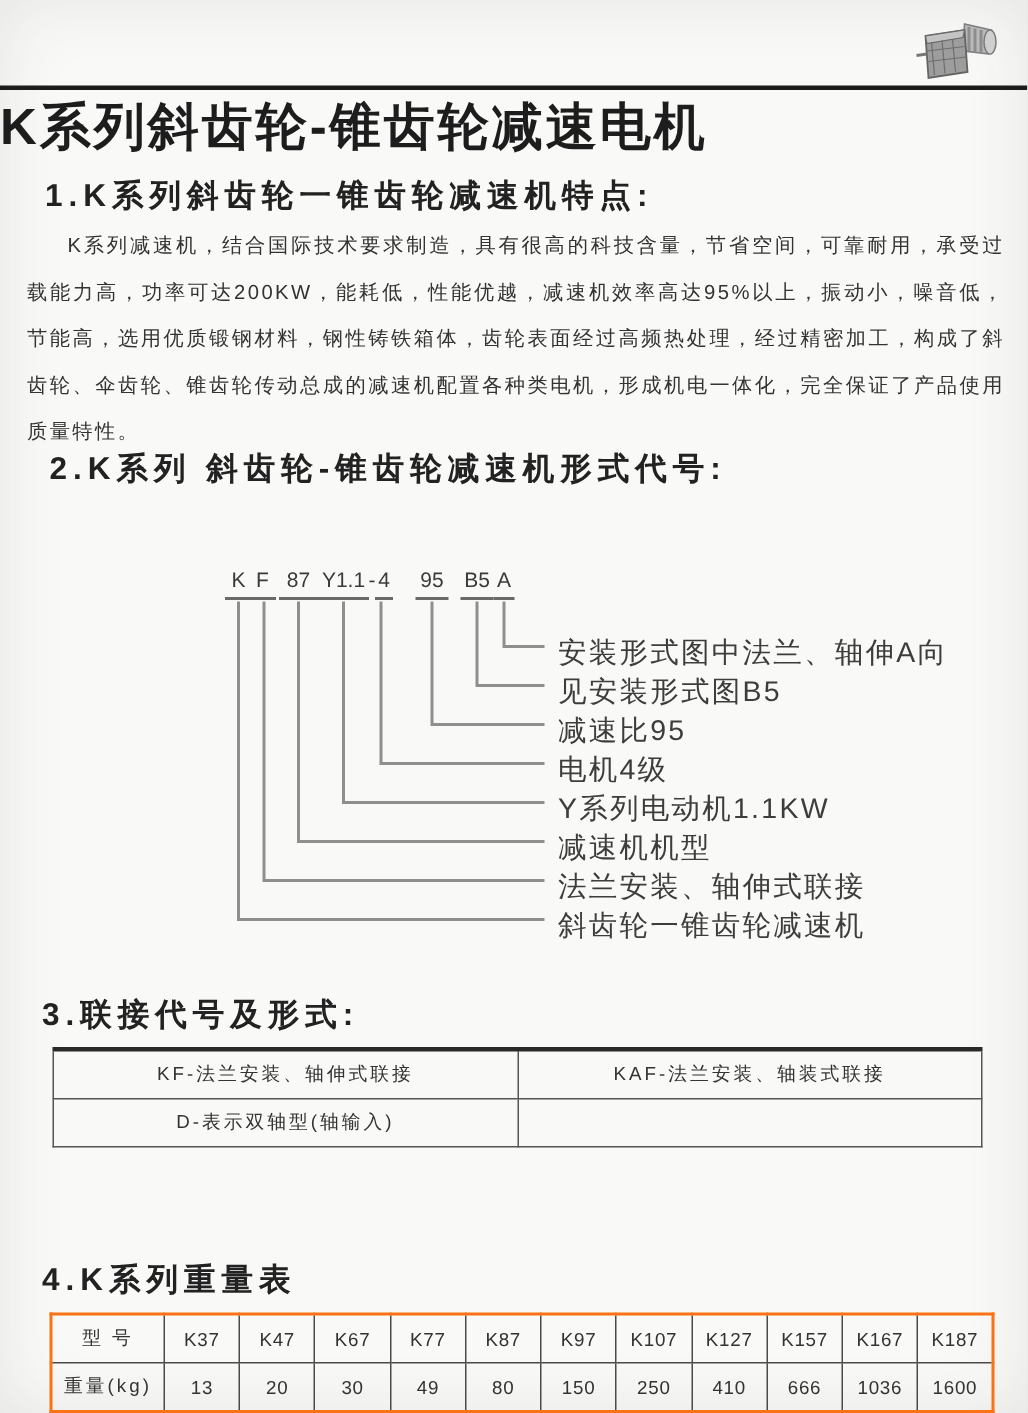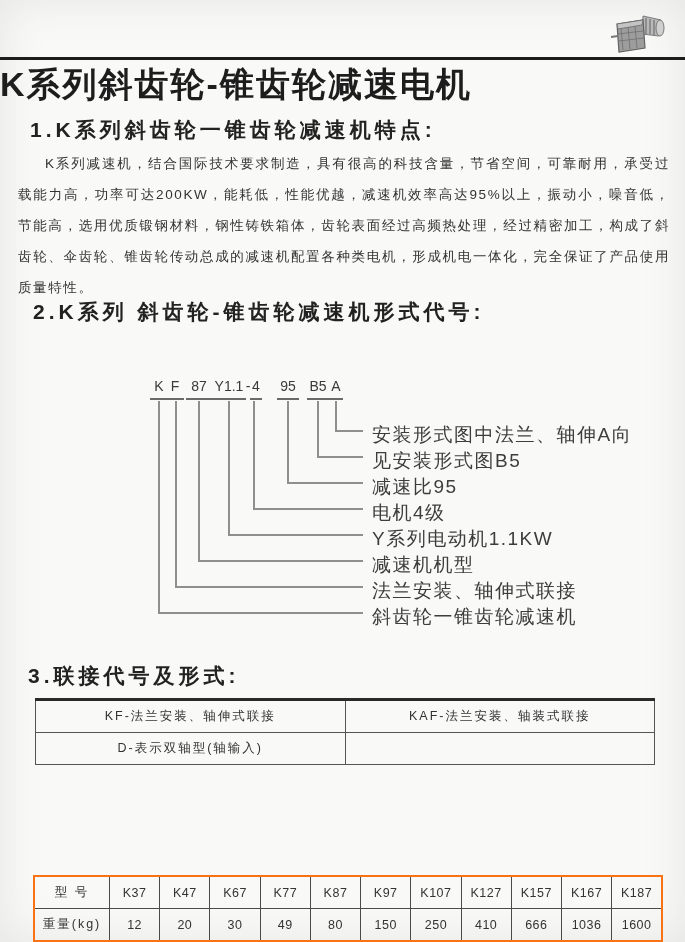--- a/index.html
+++ b/index.html
@@ -142,40 +142,41 @@
         <td>KF-法兰安装、轴伸式联接</td>
         <td>KAF-法兰安装、轴装式联接</td>
       </tr>
       <tr>
         <td>D-表示双轴型(轴输入)</td>
         <td></td>
       </tr>
     </tbody>
   </table>
 
+  <div class="sec-heading h4">4.K系列重量表</div>
 
   <table class="weight-table">
     <tbody>
       <tr>
         <td class="rowhead" style="width:72px;">型 号</td>
         <td>K37</td>
         <td>K47</td>
         <td>K67</td>
         <td>K77</td>
         <td>K87</td>
         <td>K97</td>
         <td>K107</td>
         <td>K127</td>
         <td>K157</td>
         <td>K167</td>
         <td>K187</td>
       </tr>
       <tr>
         <td class="rowhead">重量(kg)</td>
-        <td>12</td>
+        <td>13</td>
         <td>20</td>
         <td>30</td>
         <td>49</td>
         <td>80</td>
         <td>150</td>
         <td>250</td>
         <td>410</td>
         <td>666</td>
         <td>1036</td>
         <td>1600</td>

